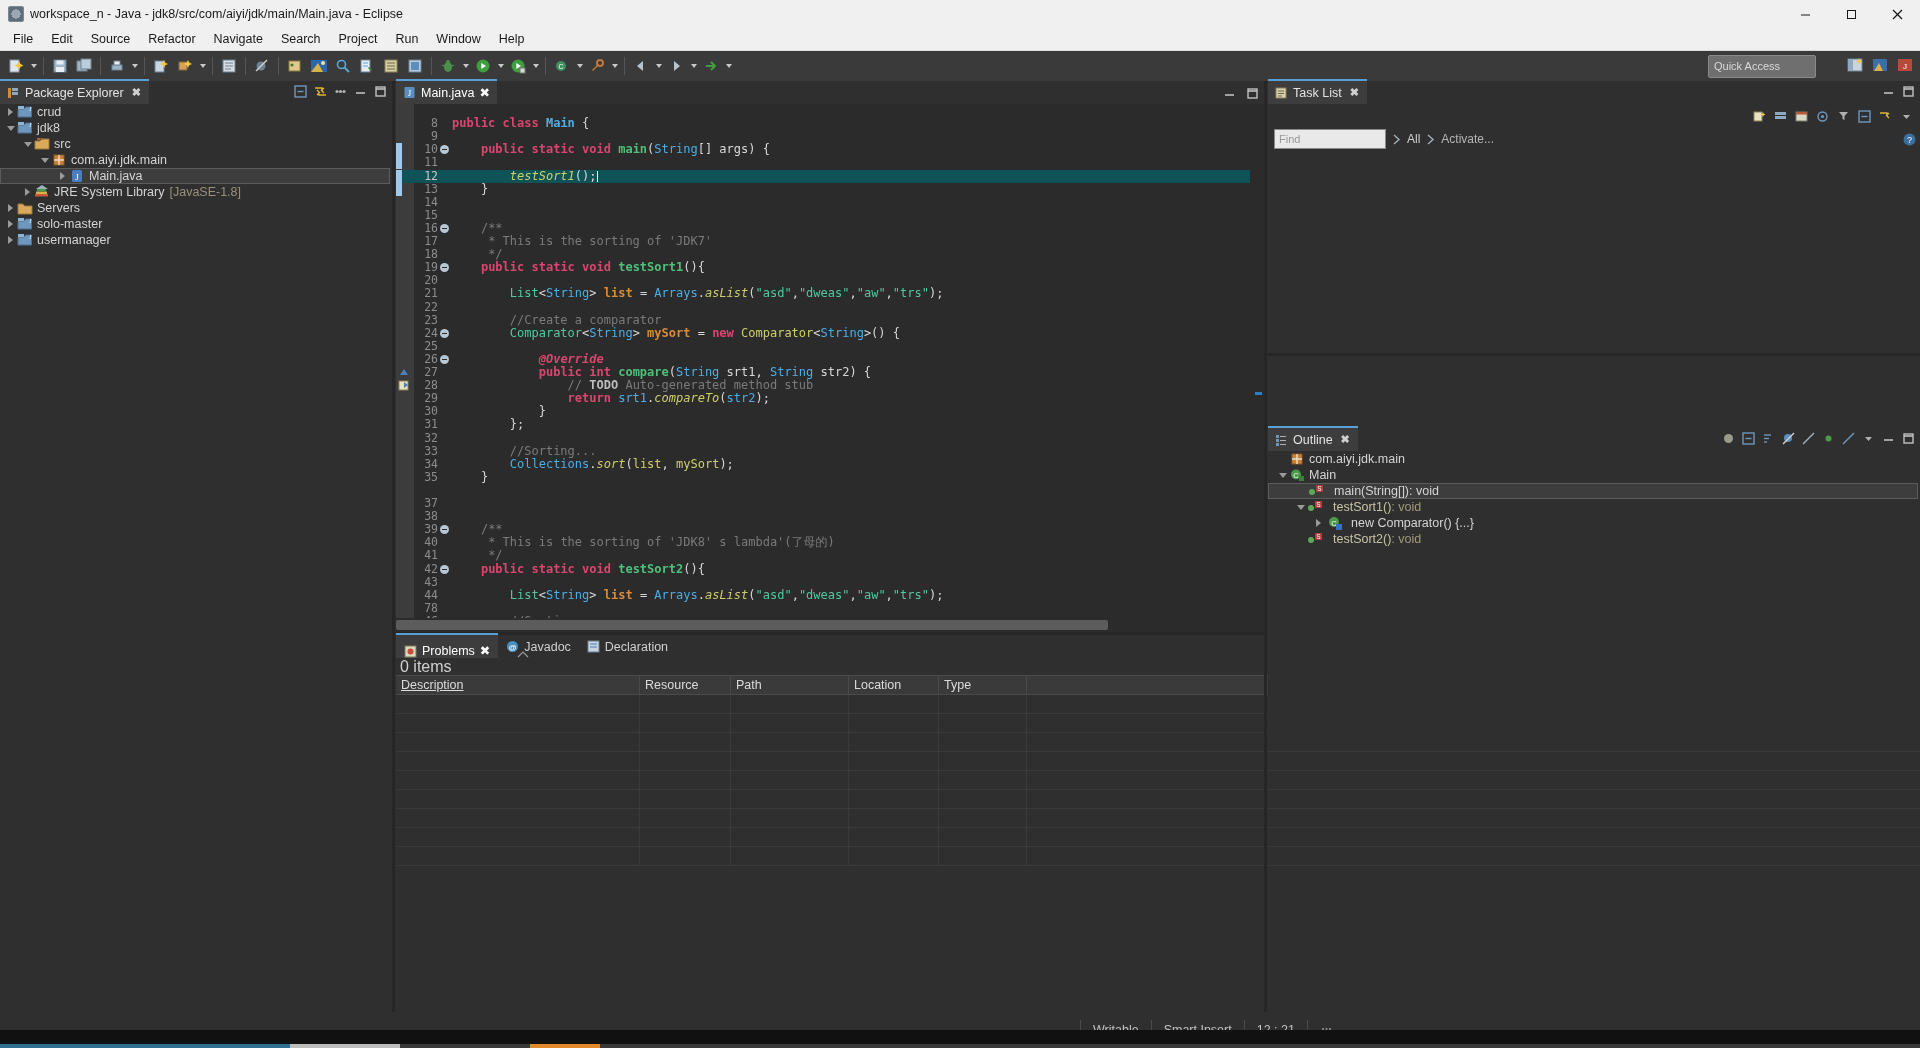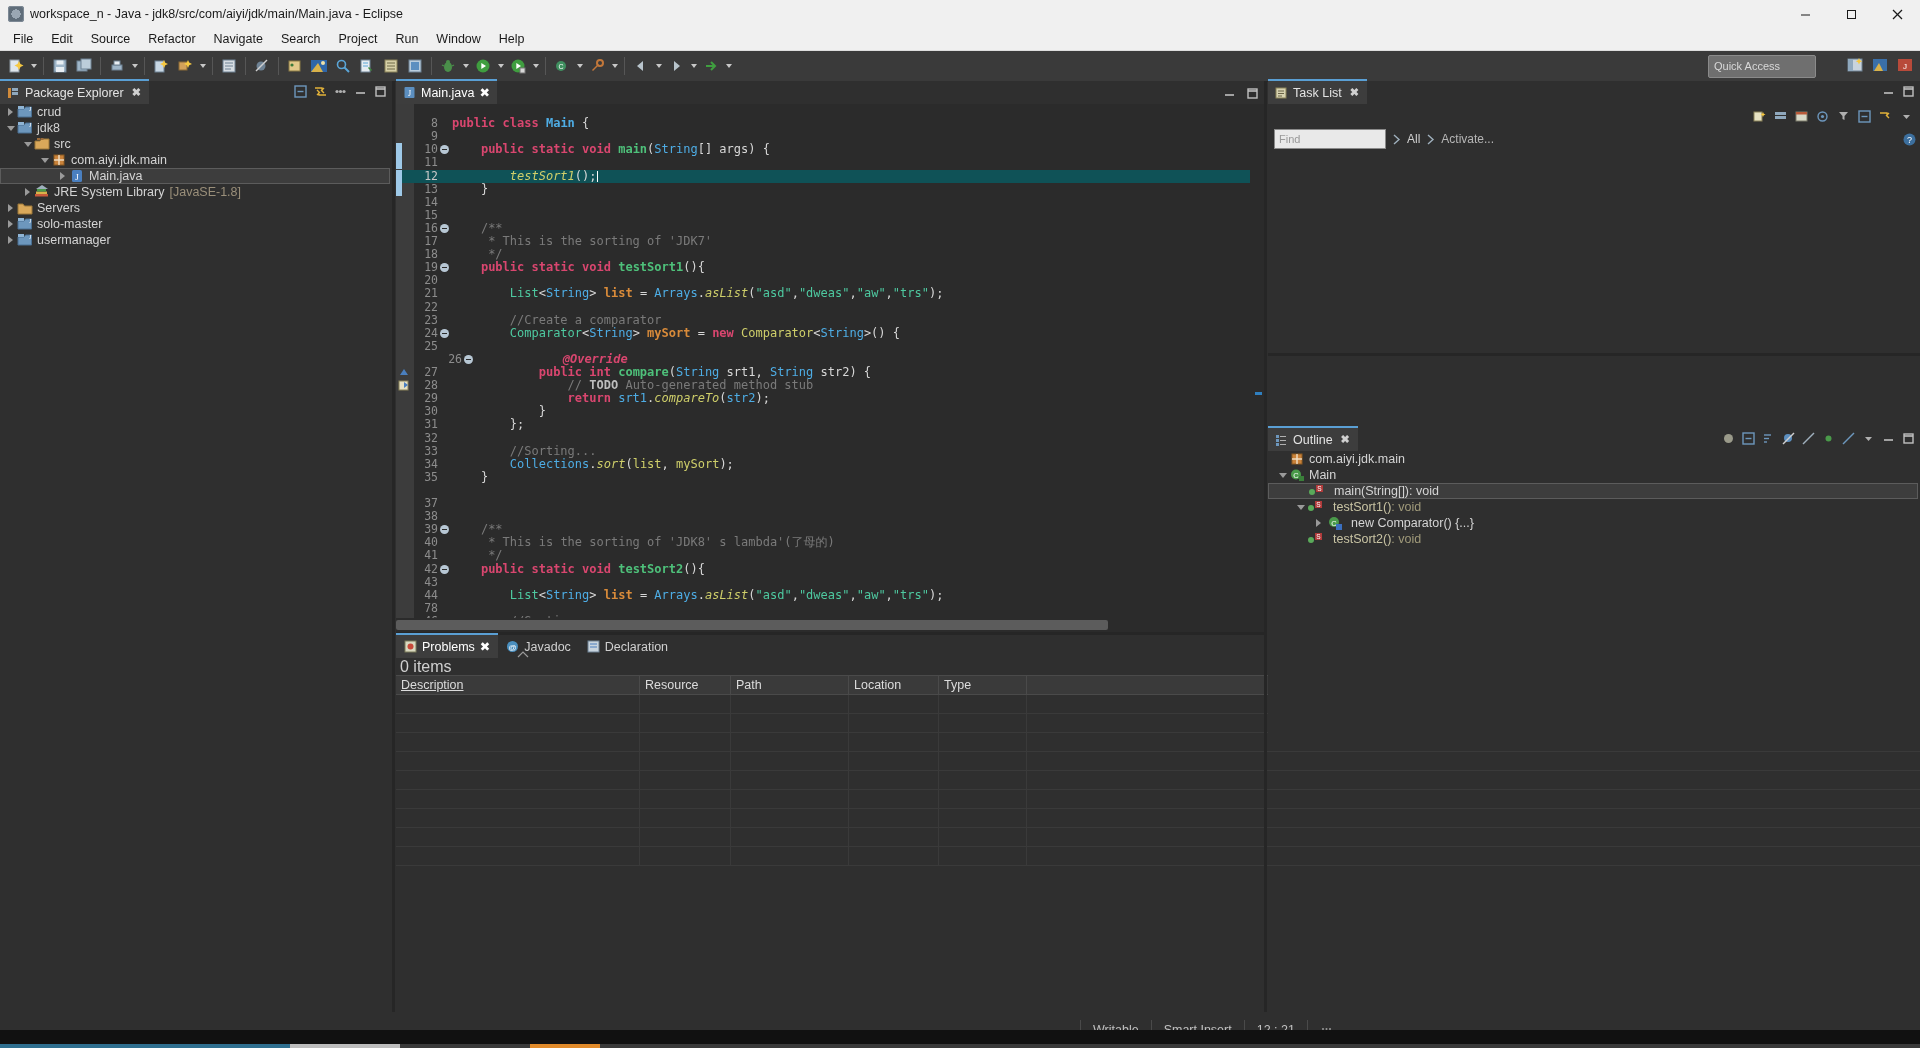--- a/index.html
+++ b/index.html
@@ -91,21 +91,21 @@
   .overview{position:absolute;right:0;top:0;width:14px;bottom:14px;background:#2b2b2b;} .kw{color:#d9466f;font-weight:bold;}
   .ty{color:#4eade5;} .tyg{color:#4ec9a0;} .mth{color:#4ec07a;font-weight:bold;}
   .str{color:#4ec9a0;} .cmt{color:#7a7a7a;} .anno{color:#d9466f;font-style:italic;font-weight:bold;}
   .fld{color:#d98b3a;font-weight:bold;} .loc{color:#cfcf6a;} .pun{color:#d8d8d8;} .todo{color:#bdbdbd;font-weight:bold;}
   .call{color:#cfcf6a;font-style:italic;} .clsname{color:#4eade5;font-weight:bold;}
   .caret{display:inline-block;width:1px;height:11px;background:#ffffff;vertical-align:-2px;}
 
   
   .pr-tabbar{height:23px;background:#2f2f2f;display:flex;align-items:flex-end;position:relative;}
   .pr-tab{height:23px;display:flex;align-items:center;gap:5px;padding:0 8px;color:#d0d0d0;font-size:12.5px;}
-  .pr-tab.active{background:#3d3d3d;border-top:2px solid #5a9fd4;color:#fff;}
+  .pr-tab.active{background:#3d3d3d;border-top:2px solid #5a9fd4;color:#fff;align-items:flex-end;}
   .pr-body{position:absolute;left:0;right:0;top:23px;bottom:0;background:#2f2f2f;}
   .pr-count{height:17px;line-height:17px;padding-left:4px;color:#d0d0d0;font-size:16px;}
   .tblhead{display:flex;height:18px;background:#3a3a3a;border-top:1px solid #4a4a4a;
            border-bottom:1px solid #4a4a4a;}
   .th{font-size:12.5px;color:#dcdcdc;padding-left:5px;line-height:18px;
       border-right:1px solid #4a4a4a;box-sizing:border-box;white-space:nowrap;}
   .tblrow{display:flex;height:18px;border-bottom:1px solid #3a3a3a;}
   .td{border-right:1px solid #3a3a3a;box-sizing:border-box;}
 
   
@@ -559,21 +559,21 @@
             <div class="cline" style="top: 117.9px; position: absolute; left: 0px; right: 0px;"><div class="fold"></div><span class="lnum">16</span><span class="ctext" style="left: 56px;">&nbsp;&nbsp;&nbsp;&nbsp;<span class="cmt">/**</span></span></div>
             <div class="cline" style="top: 131px; position: absolute; left: 0px; right: 0px;"><span class="lnum">17</span><span class="ctext" style="left: 56px;">&nbsp;&nbsp;&nbsp;&nbsp;<span class="cmt"> * This is the sorting of 'JDK7'</span></span></div>
             <div class="cline" style="top: 144.1px; position: absolute; left: 0px; right: 0px;"><span class="lnum">18</span><span class="ctext" style="left: 56px;">&nbsp;&nbsp;&nbsp;&nbsp;<span class="cmt"> */</span></span></div>
             <div class="cline" style="top: 157.2px; position: absolute; left: 0px; right: 0px;"><div class="fold"></div><span class="lnum">19</span><span class="ctext" style="left: 56px;">&nbsp;&nbsp;&nbsp;&nbsp;<span class="kw">public static void </span><span class="mth">testSort1</span><span class="pun">(){</span></span></div>
             <div class="cline" style="top: 170.3px; position: absolute; left: 0px; right: 0px;"><span class="lnum">20</span><span class="ctext" style="left: 56px;"></span></div>
             <div class="cline" style="top: 183.4px; position: absolute; left: 0px; right: 0px;"><span class="lnum">21</span><span class="ctext" style="left: 56px;">&nbsp;&nbsp;&nbsp;&nbsp;&nbsp;&nbsp;&nbsp;&nbsp;<span class="tyg">List</span><span class="pun">&lt;</span><span class="ty">String</span><span class="pun">&gt; </span><span class="fld">list</span><span class="pun"> = </span><span class="ty">Arrays</span><span class="pun">.</span><span class="call">asList</span><span class="pun">(</span><span class="str">"asd"</span><span class="pun">,</span><span class="str">"dweas"</span><span class="pun">,</span><span class="str">"aw"</span><span class="pun">,</span><span class="str">"trs"</span><span class="pun">);</span></span></div>
             <div class="cline" style="top: 196.5px; position: absolute; left: 0px; right: 0px;"><span class="lnum">22</span><span class="ctext" style="left: 56px;"></span></div>
             <div class="cline" style="top: 209.6px; position: absolute; left: 0px; right: 0px;"><span class="lnum">23</span><span class="ctext" style="left: 56px;">&nbsp;&nbsp;&nbsp;&nbsp;&nbsp;&nbsp;&nbsp;&nbsp;<span class="cmt">//Create a comparator</span></span></div>
             <div class="cline" style="top: 222.7px; position: absolute; left: 0px; right: 0px;"><div class="fold"></div><span class="lnum">24</span><span class="ctext" style="left: 56px;">&nbsp;&nbsp;&nbsp;&nbsp;&nbsp;&nbsp;&nbsp;&nbsp;<span class="tyg">Comparator</span><span class="pun">&lt;</span><span class="ty">String</span><span class="pun">&gt; </span><span class="fld">mySort</span><span class="pun"> = </span><span class="kw">new </span><span class="loc">Comparator</span><span class="pun">&lt;</span><span class="ty">String</span><span class="pun">&gt;() {</span></span></div>
             <div class="cline" style="top: 235.8px; position: absolute; left: 0px; right: 0px;"><span class="lnum">25</span><span class="ctext" style="left: 56px;"></span></div>
-            <div class="cline" style="top: 248.9px; position: absolute; left: 0px; right: 0px; margin-left: 24px;"><div class="fold"></div><span class="lnum">26</span><span class="ctext" style="left: 56px;">&nbsp;&nbsp;&nbsp;&nbsp;&nbsp;&nbsp;&nbsp;&nbsp;&nbsp;&nbsp;&nbsp;&nbsp;<span class="anno">@Override</span></span></div>
+            <div class="cline" style="top: 248.9px; position: absolute; left: 0px; right: 0px;"><div class="fold"></div><span class="lnum">26</span><span class="ctext" style="left: 56px;">&nbsp;&nbsp;&nbsp;&nbsp;&nbsp;&nbsp;&nbsp;&nbsp;&nbsp;&nbsp;&nbsp;&nbsp;<span class="anno">@Override</span></span></div>
             <div class="cline" style="top: 262px; position: absolute; left: 0px; right: 0px;"><div style="position: absolute; left: 3px; top: 2px; width: 10px; height: 9px;"><svg width="10" height="9" viewBox="0 0 10 9">
                   <path d="M5 1 L9 7 L1 7 Z" fill="#4a7fbf"></path>
                 </svg></div><span class="lnum">27</span><span class="ctext" style="left: 56px;">&nbsp;&nbsp;&nbsp;&nbsp;&nbsp;&nbsp;&nbsp;&nbsp;&nbsp;&nbsp;&nbsp;&nbsp;<span class="kw">public int </span><span class="mth">compare</span><span class="pun">(</span><span class="ty">String</span><span class="pun"> srt1, </span><span class="ty">String</span><span class="pun"> str2) {</span></span></div>
             <div class="cline" style="top: 275.1px; position: absolute; left: 0px; right: 0px;"><div style="position: absolute; left: 2px; top: 1px; width: 12px; height: 11px;"><svg width="12" height="11" viewBox="0 0 12 11">
                   <rect x="1" y="1" width="9" height="9" fill="#e6e2c4" stroke="#8a8258"></rect>
                   <path d="M6 2 l4 3 -4 3z" fill="#4a7fbf"></path>
                 </svg></div><span class="lnum">28</span><span class="ctext" style="left: 56px;">&nbsp;&nbsp;&nbsp;&nbsp;&nbsp;&nbsp;&nbsp;&nbsp;&nbsp;&nbsp;&nbsp;&nbsp;&nbsp;&nbsp;&nbsp;&nbsp;<span class="cmt">// </span><span class="todo">TODO</span><span class="cmt"> Auto-generated method stub</span></span></div>
             <div class="cline" style="top: 288.2px; position: absolute; left: 0px; right: 0px;"><span class="lnum">29</span><span class="ctext" style="left: 56px;">&nbsp;&nbsp;&nbsp;&nbsp;&nbsp;&nbsp;&nbsp;&nbsp;&nbsp;&nbsp;&nbsp;&nbsp;&nbsp;&nbsp;&nbsp;&nbsp;<span class="kw">return </span><span class="ty">srt1</span><span class="pun">.</span><span class="call">compareTo</span><span class="pun">(</span><span class="ty">str2</span><span class="pun">);</span></span></div>
             <div class="cline" style="top: 301.3px; position: absolute; left: 0px; right: 0px;"><span class="lnum">30</span><span class="ctext" style="left: 56px;">&nbsp;&nbsp;&nbsp;&nbsp;&nbsp;&nbsp;&nbsp;&nbsp;&nbsp;&nbsp;&nbsp;&nbsp;<span class="pun">}</span></span></div>
             <div class="cline" style="top: 314.4px; position: absolute; left: 0px; right: 17px;"><span class="lnum">31</span><span class="ctext" style="left: 56px;">&nbsp;&nbsp;&nbsp;&nbsp;&nbsp;&nbsp;&nbsp;&nbsp;<span class="pun">};</span></span></div>

